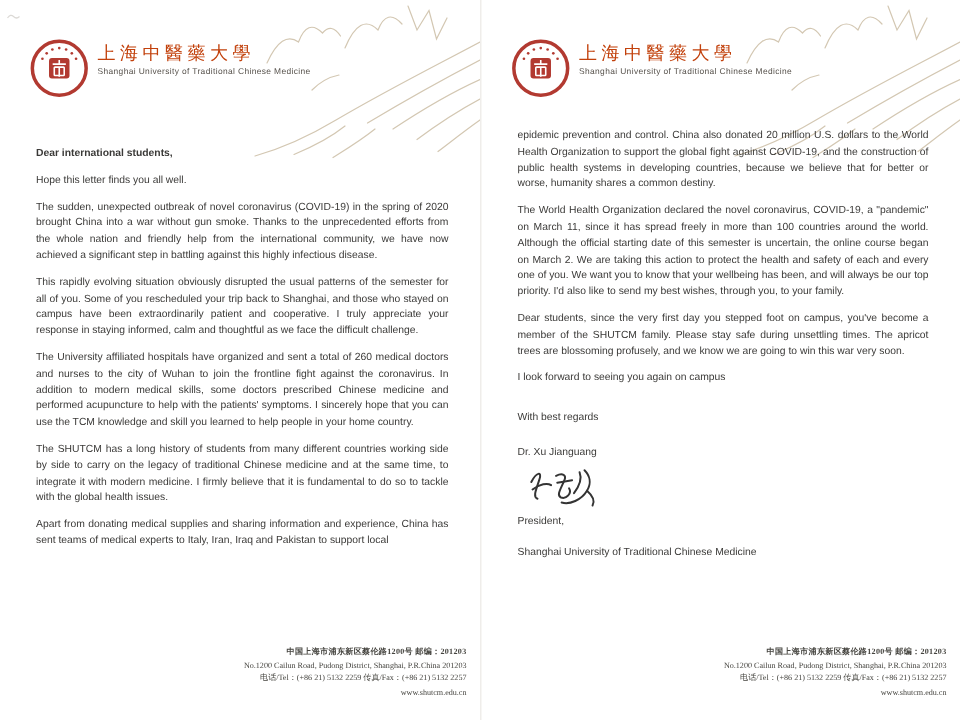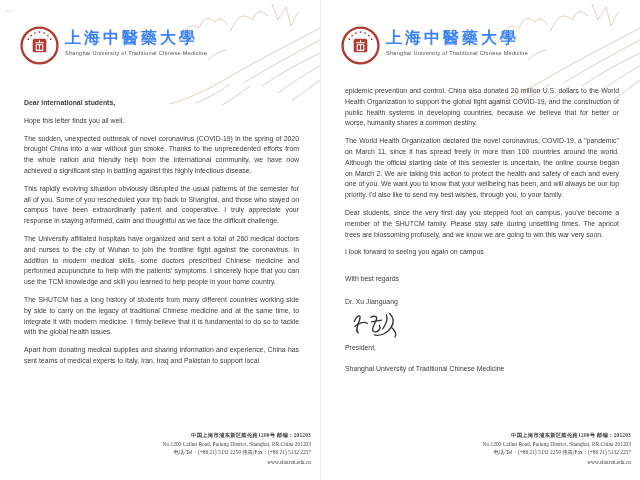--- a/index.html
+++ b/index.html
@@ -13,22 +13,22 @@
   .sheet { position:absolute; top:0; width:320px; height:480px; background:#ffffff; overflow:hidden; }
   .sheet.pg1 { left:0; }
   .sheet.pg2 { left:320px; border-left:1px solid #efedea; box-sizing:border-box; }
 
   
   .brand { position:absolute; top:26px; left:20px; display:flex; align-items:flex-start; gap:6px; z-index:2; }
   .seal { width:39px; height:39px; flex:0 0 auto; }
   .titles { padding-top:3px; }
   .title-zh {
     font-family:"Liberation Serif", serif;
-    font-weight:bold; font-size:16px; letter-spacing:3px;
-    color:#3b82f6; line-height:1.15; white-space:nowrap;
+    font-weight:normal; font-size:12px; letter-spacing:3px;
+    color:#c2410c; line-height:1.15; white-space:nowrap;
   }
   .title-en { font-size:5.6px; color:#56514b; margin-top:2.5px; letter-spacing:0.25px; white-space:nowrap; }
 
   
   .mountains { position:absolute; top:0; right:0; width:152px; height:106px; z-index:1; }
 
   
   .artifact { position:absolute; top:8px; left:4px; width:10px; height:6px; z-index:1; opacity:0.5; }
 
   

